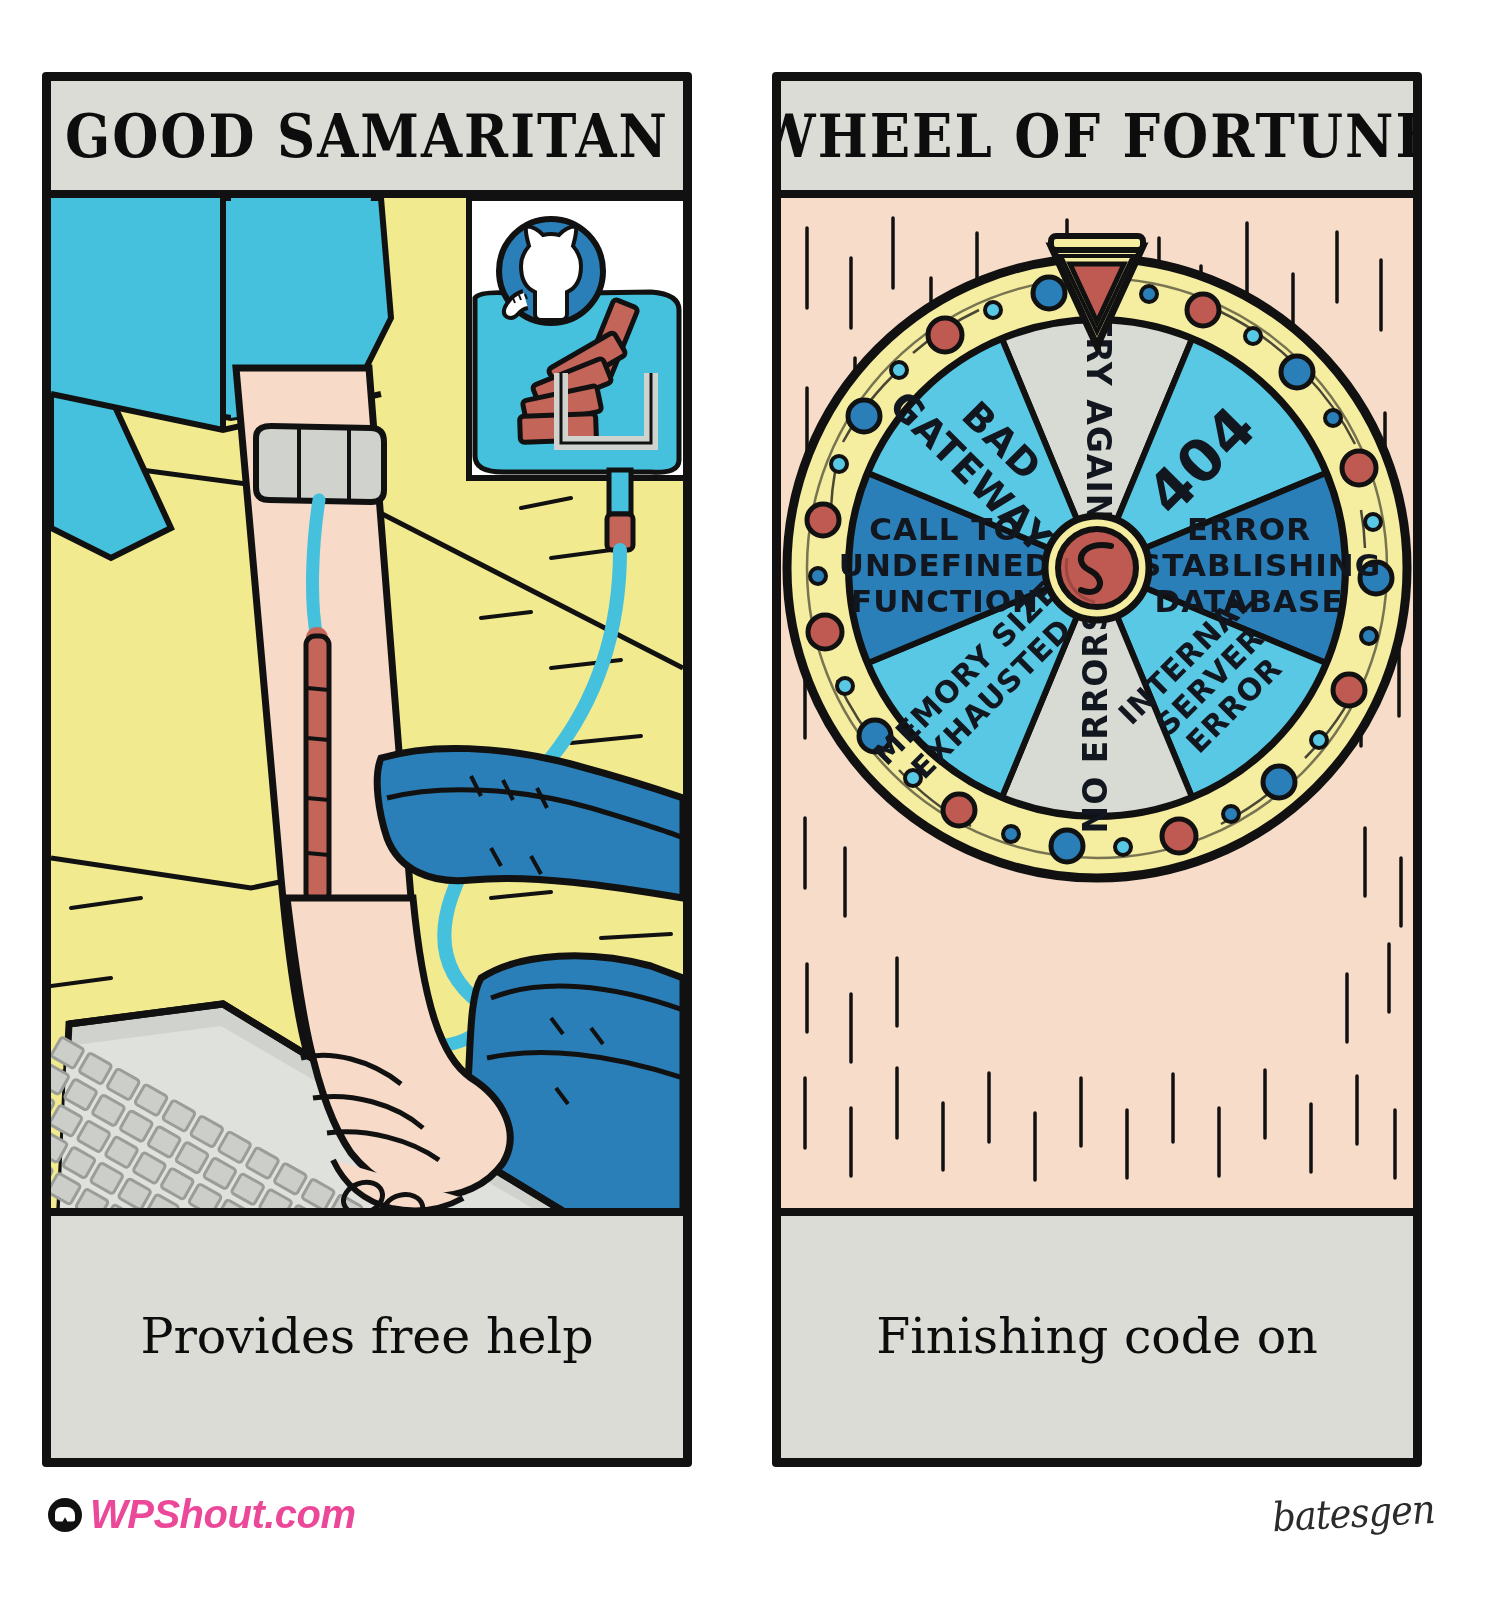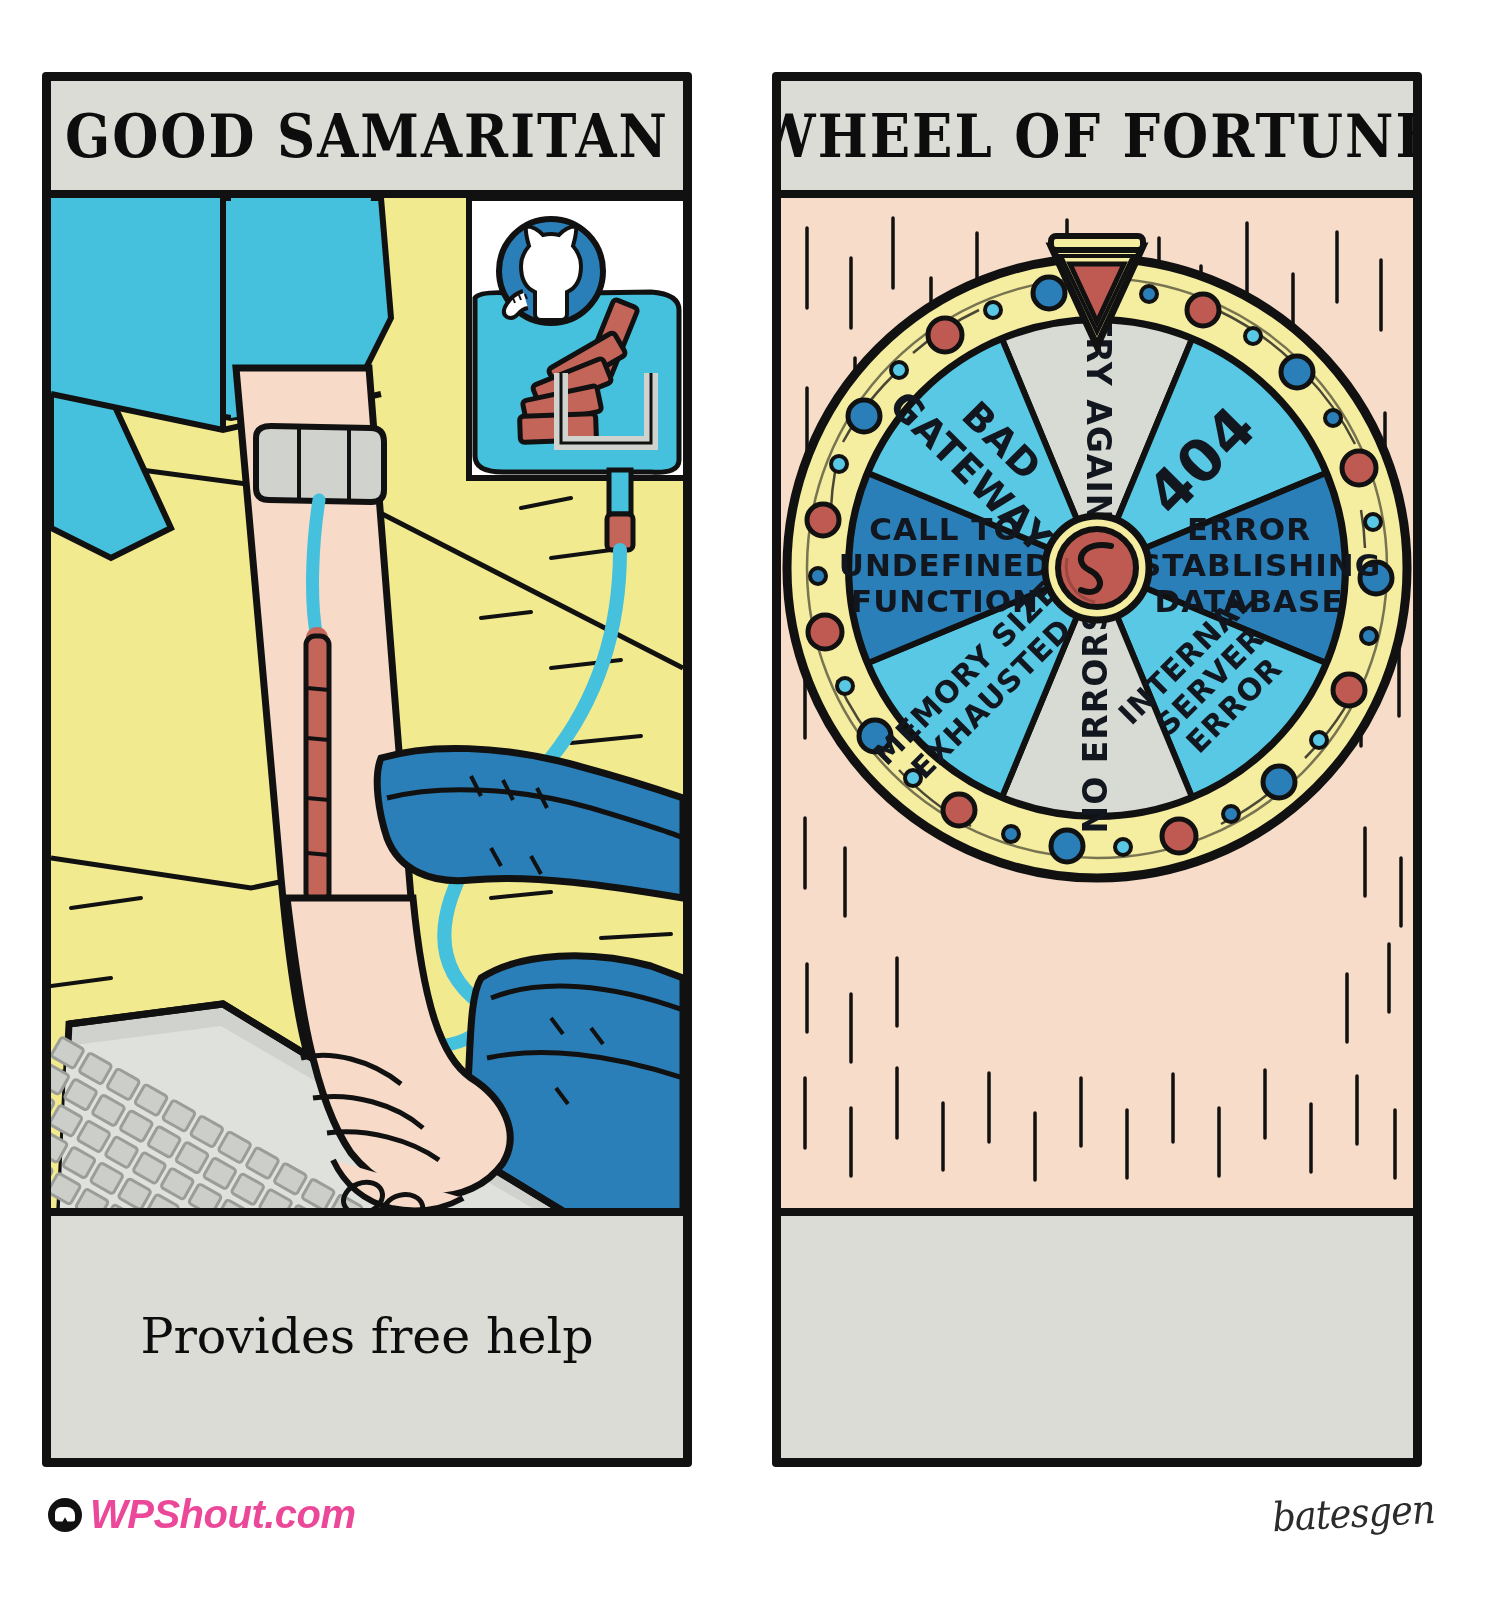--- a/index.html
+++ b/index.html
@@ -568,20 +568,21 @@
               <path d="M-27 -8 L27 -8 L0 50 Z" fill="#bf5a52" stroke="#111111" stroke-width="5"></path>
               <rect x="-46" y="-36" width="92" height="14" rx="5" fill="#f5eda0" stroke="#111111" stroke-width="6"></rect>
             </g>
 
           </g>
         </g>
       </svg>
     </div>
 
     <div class="panel-caption">
+      <div class="caption-line">Finishing code on</div>
     </div>
   </div>
 
   <div class="footer">
     <div class="brand">
       <span class="brand-mark"></span>
       <span class="brand-text">WPShout.com</span>
     </div>
     <div class="signature">batesgen</div>
   </div>

